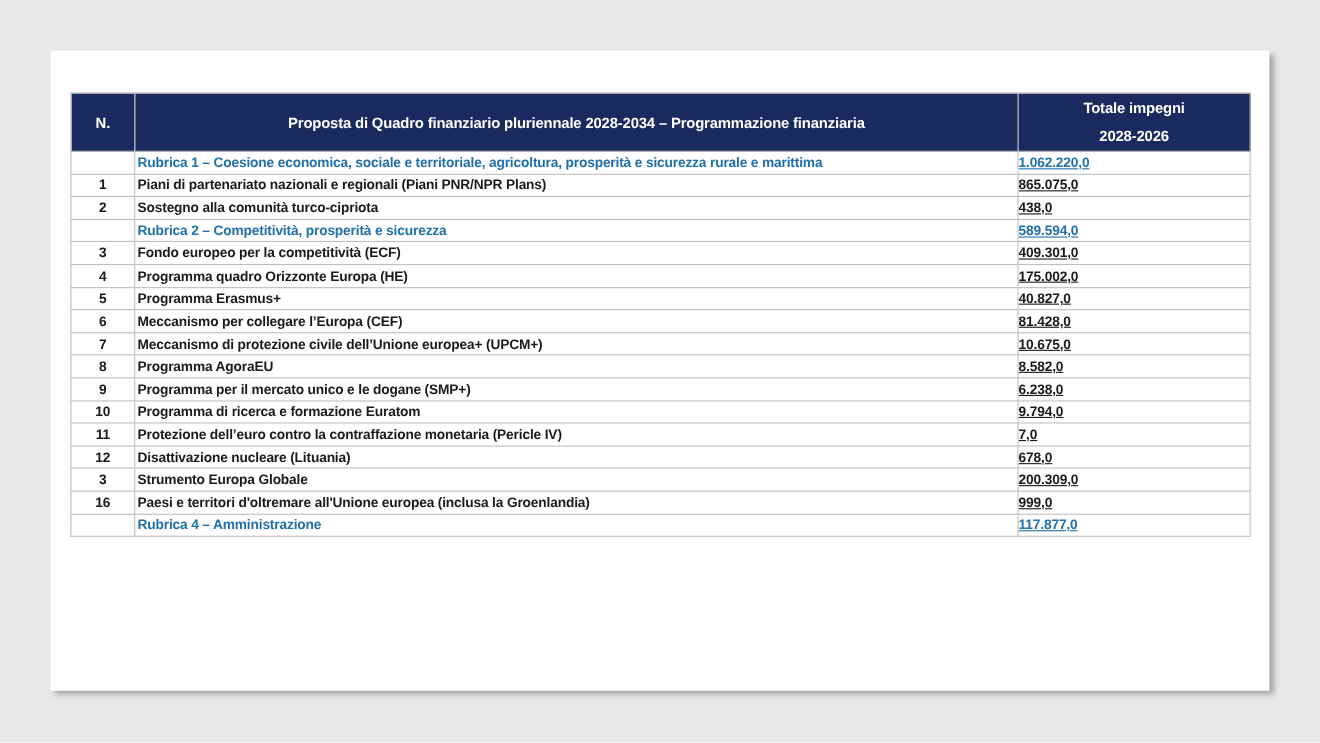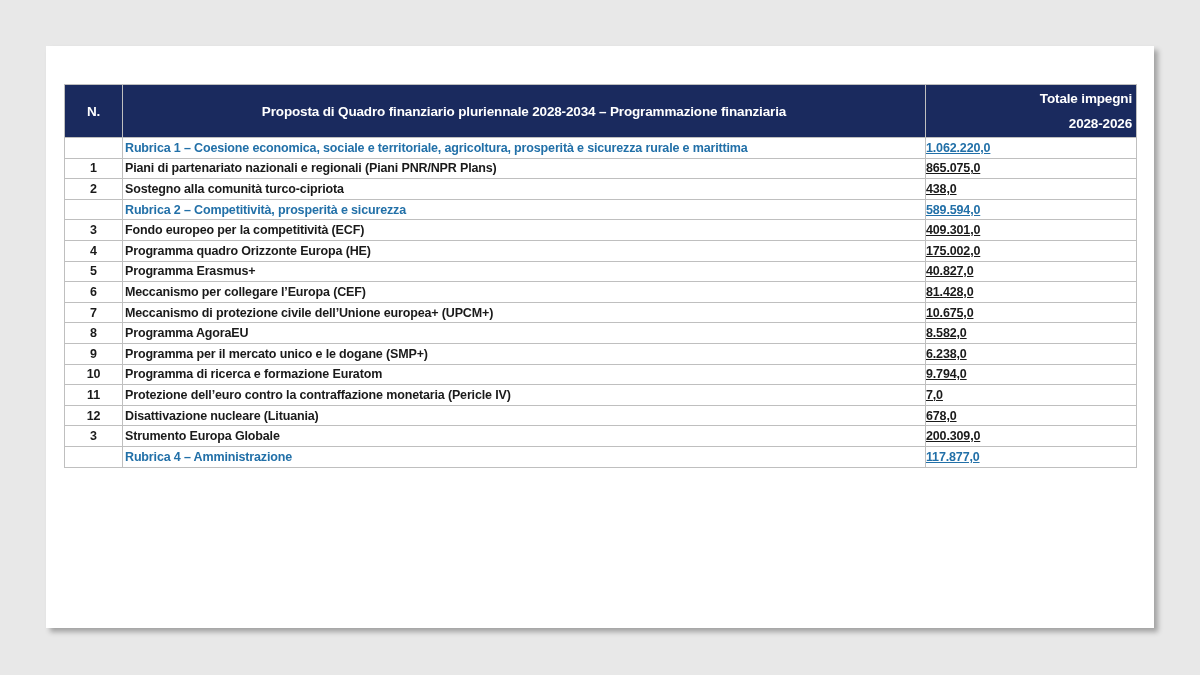--- a/index.html
+++ b/index.html
@@ -55,21 +55,20 @@
     text-align: center;
     vertical-align: middle;
     padding: 0 4px;
   }
   thead th .two-line {
     display: flex;
     flex-direction: column;
     justify-content: space-between;
     height: 40px;
     padding: 0;
-    text-align: right;
   }
   tbody td {
     height: 20.6px;
     font-size: 12.5px;
     color: var(--body-text);
     padding: 0;
     white-space: nowrap;
     overflow: hidden;
   }
   tbody td.col-n    { text-align: center; }
@@ -171,20 +170,25 @@
         <tr class="item">
           <td class="col-n">12</td>
           <td class="col-desc">Disattivazione nucleare (Lituania)</td>
           <td class="col-val">678,0</td>
         </tr>
         <tr class="item">
           <td class="col-n">3</td>
           <td class="col-desc">Strumento Europa Globale</td>
           <td class="col-val">200.309,0</td>
         </tr>
+        <tr class="item">
+          <td class="col-n">16</td>
+          <td class="col-desc">Paesi e territori d'oltremare all'Unione europea (inclusa la Groenlandia)</td>
+          <td class="col-val">999,0</td>
+        </tr>
         <tr class="rubrica">
           <td class="col-n"></td>
           <td class="col-desc">Rubrica 4 – Amministrazione</td>
           <td class="col-val">117.877,0</td>
         </tr>
       </tbody>
   </table>
 </div>
 
 </body></html>

